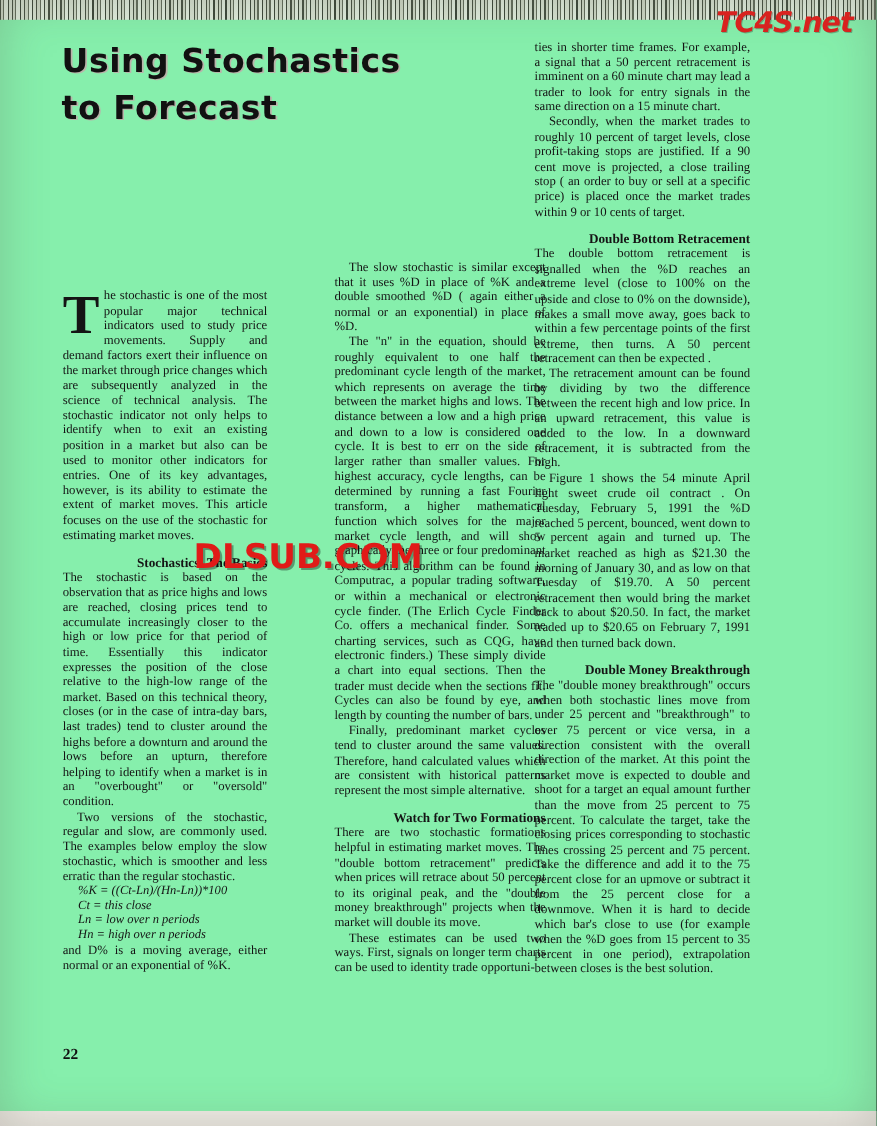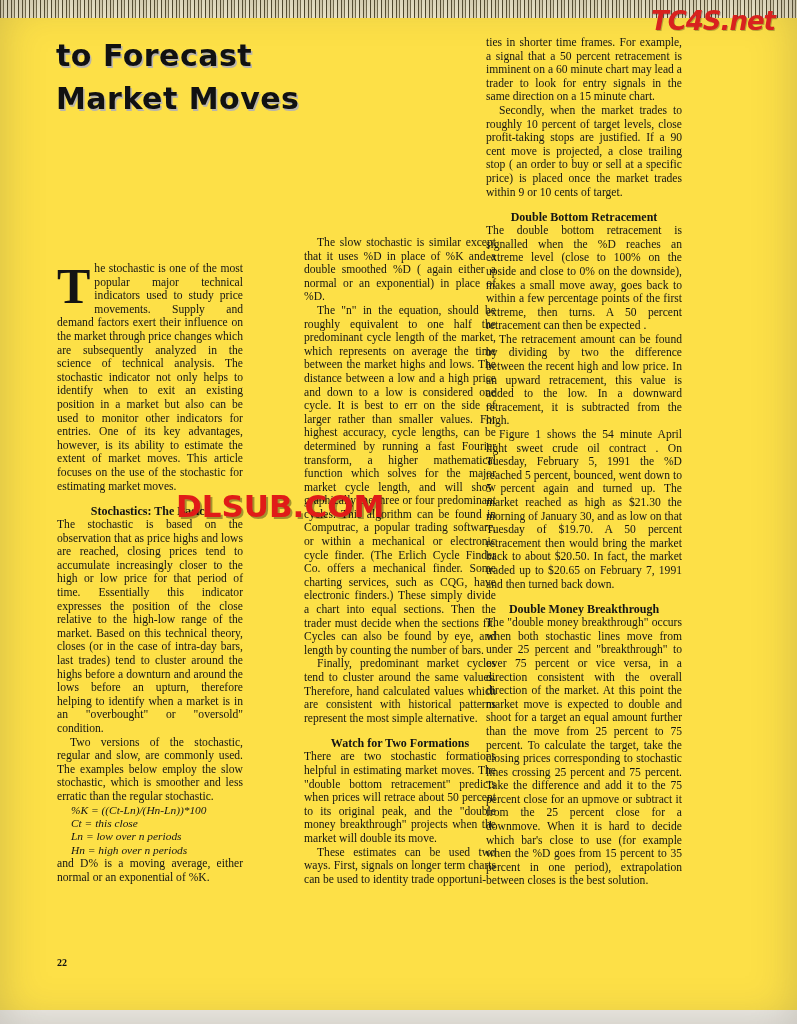--- a/index.html
+++ b/index.html
@@ -10,21 +10,21 @@
   body {
     width: 797px;
     height: 1024px;
     overflow: hidden;
     font-family: "Liberation Serif", serif;
   }
   .page {
     position: relative;
     width: 797px;
     height: 1024px;
-    background: #fde047;
+    background: #86efac;
     box-sizing: border-box;
     overflow: hidden;
     padding-left: 24px;
   }
   
   .scan-top {
     position: absolute;
     top: 0; left: 0; right: 0;
     height: 18px;
     background:
@@ -123,21 +123,21 @@
     margin: 0 0 0 0;
     text-indent: 13px;
   }
   .col p.noind { text-indent: 0; }
   .col h3 {
     margin: 11px 0 0 0;
     font-family: "Liberation Serif", serif;
     font-weight: bold;
     font-size: 12px;
     line-height: 14px;
-    text-align: center;
+    text-align: right;
   }
   .col .eq {
     text-indent: 0;
     margin: 0;
     font-size: 11.4px;
     line-height: 13.4px;
     font-style: italic;
   }
   .col .eq-in { padding-left: 14px; display: block; }
 
@@ -152,21 +152,21 @@
     margin-top: 2px;
   }
 
   
   .page-num {
     position: absolute;
     left: 57px;
     bottom: 56px;
     font-family: "Liberation Serif", serif;
     font-weight: bold;
-    font-size: 10px;
+    font-size: 14px;
     color: #111;
   }
   .footer-line {
     position: absolute;
     right: 54px;
     bottom: 58px;
     font-family: "Liberation Serif", serif;
     font-size: 11.5px;
     letter-spacing: 1.6px;
     color: #1a1a1a;
@@ -182,22 +182,22 @@
 <body>
 
 <div class="page">
 
   <div class="scan-top"></div>
   <div class="scan-bottom"></div>
 
   <div class="wm-tc4s">TC4S.net</div>
 
   <div class="headline">
+    <div>Using Stochastics</div>
     <div>to Forecast</div>
-    <div>Market Moves</div>
   </div>
 
 
   <div class="col" id="col1">
     <p class="noind"><span class="dropcap">T</span><span>he stochastic is one of the most popular major technical indicators used to study price movements. Supply and demand factors exert their influence on the market through price changes which are subsequently analyzed in the science of technical analysis. The stochastic indicator not only helps to identify when to exit an existing position in a market but also can be used to monitor other indicators for entries. One of its key advantages, however, is its ability to estimate the extent of market moves. This article focuses on the use of the stochastic for estimating market moves.</span></p>
     <h3>Stochastics:  The Basics</h3>
     <p class="noind">The stochastic is based on the observation that as price highs and lows are reached, closing prices tend to accumulate increasingly closer to the high or low price for that period of time. Essentially this indicator expresses the position of the close relative to the high-low range of the market. Based on this technical theory, closes (or in the case of intra-day bars, last trades) tend to cluster around the highs before a downturn and around the lows before an upturn, therefore helping to identify when a market is in an "overbought" or "oversold" condition.</p>
     <p>Two versions of the stochastic, regular and slow, are commonly used. The examples below employ the slow stochastic, which is smoother and less erratic than the regular stochastic.</p>
     <p class="eq">
         <span class="eq-in">%K = ((Ct-Ln)/(Hn-Ln))*100</span>

